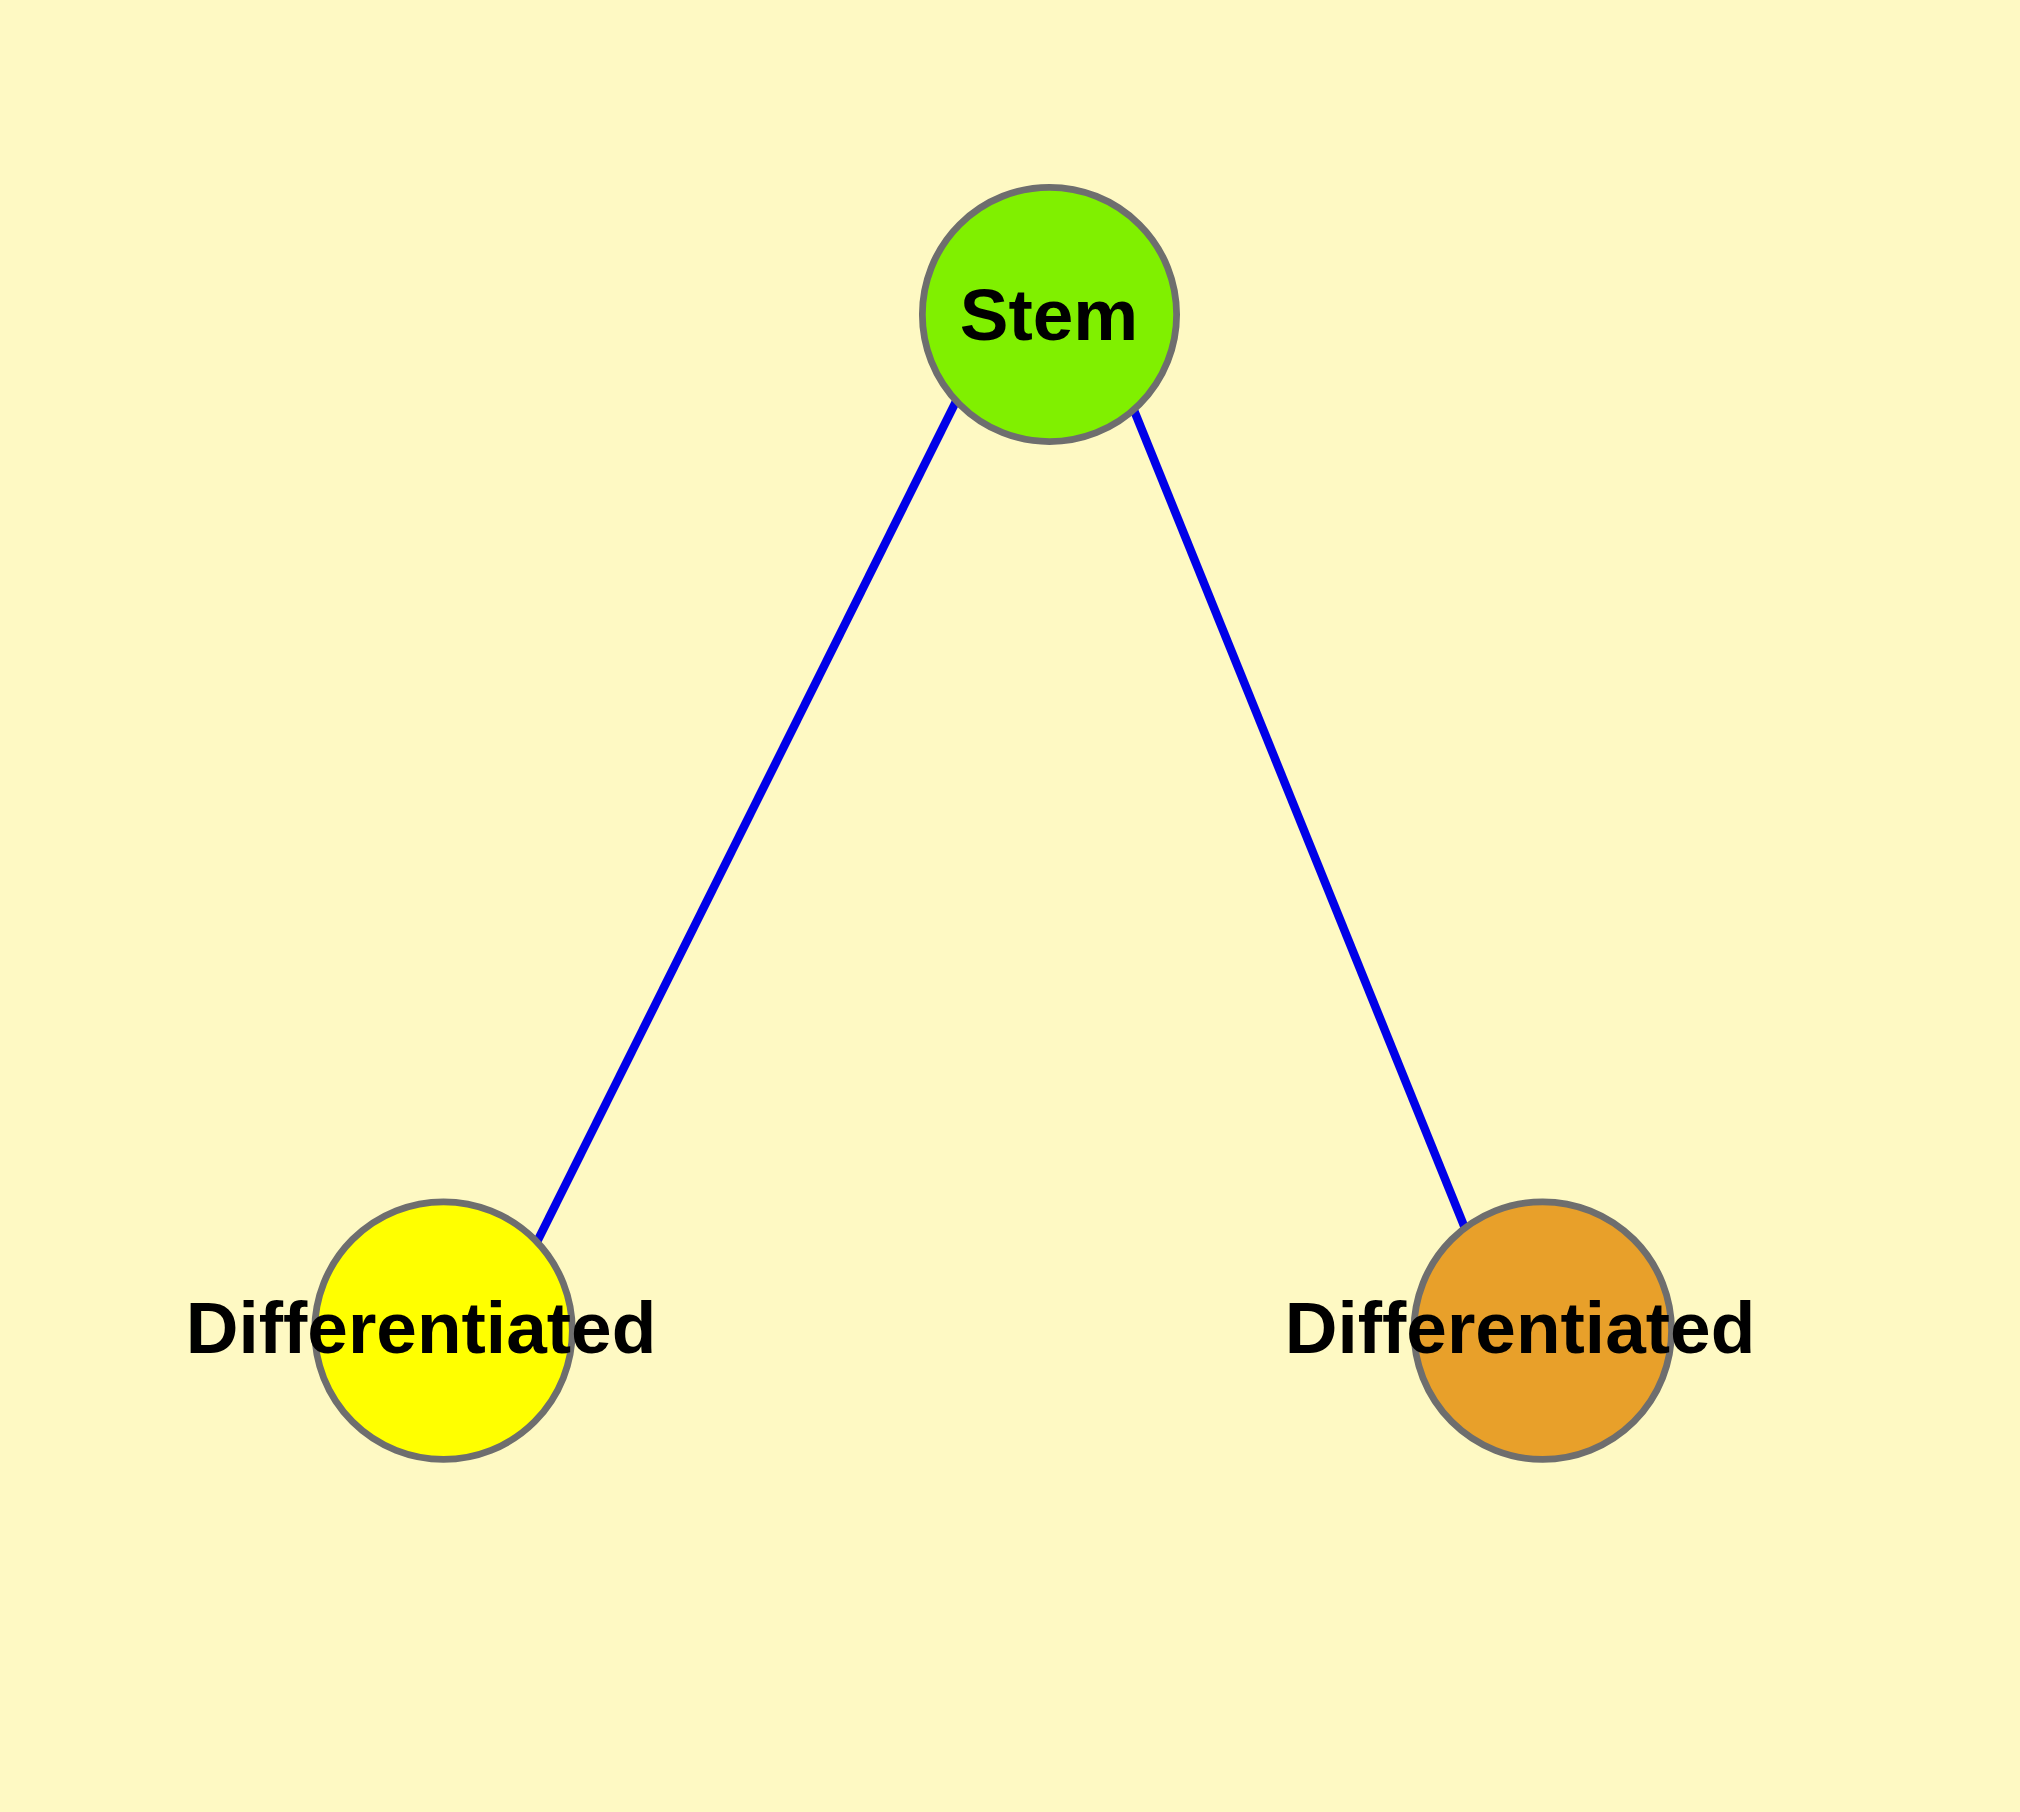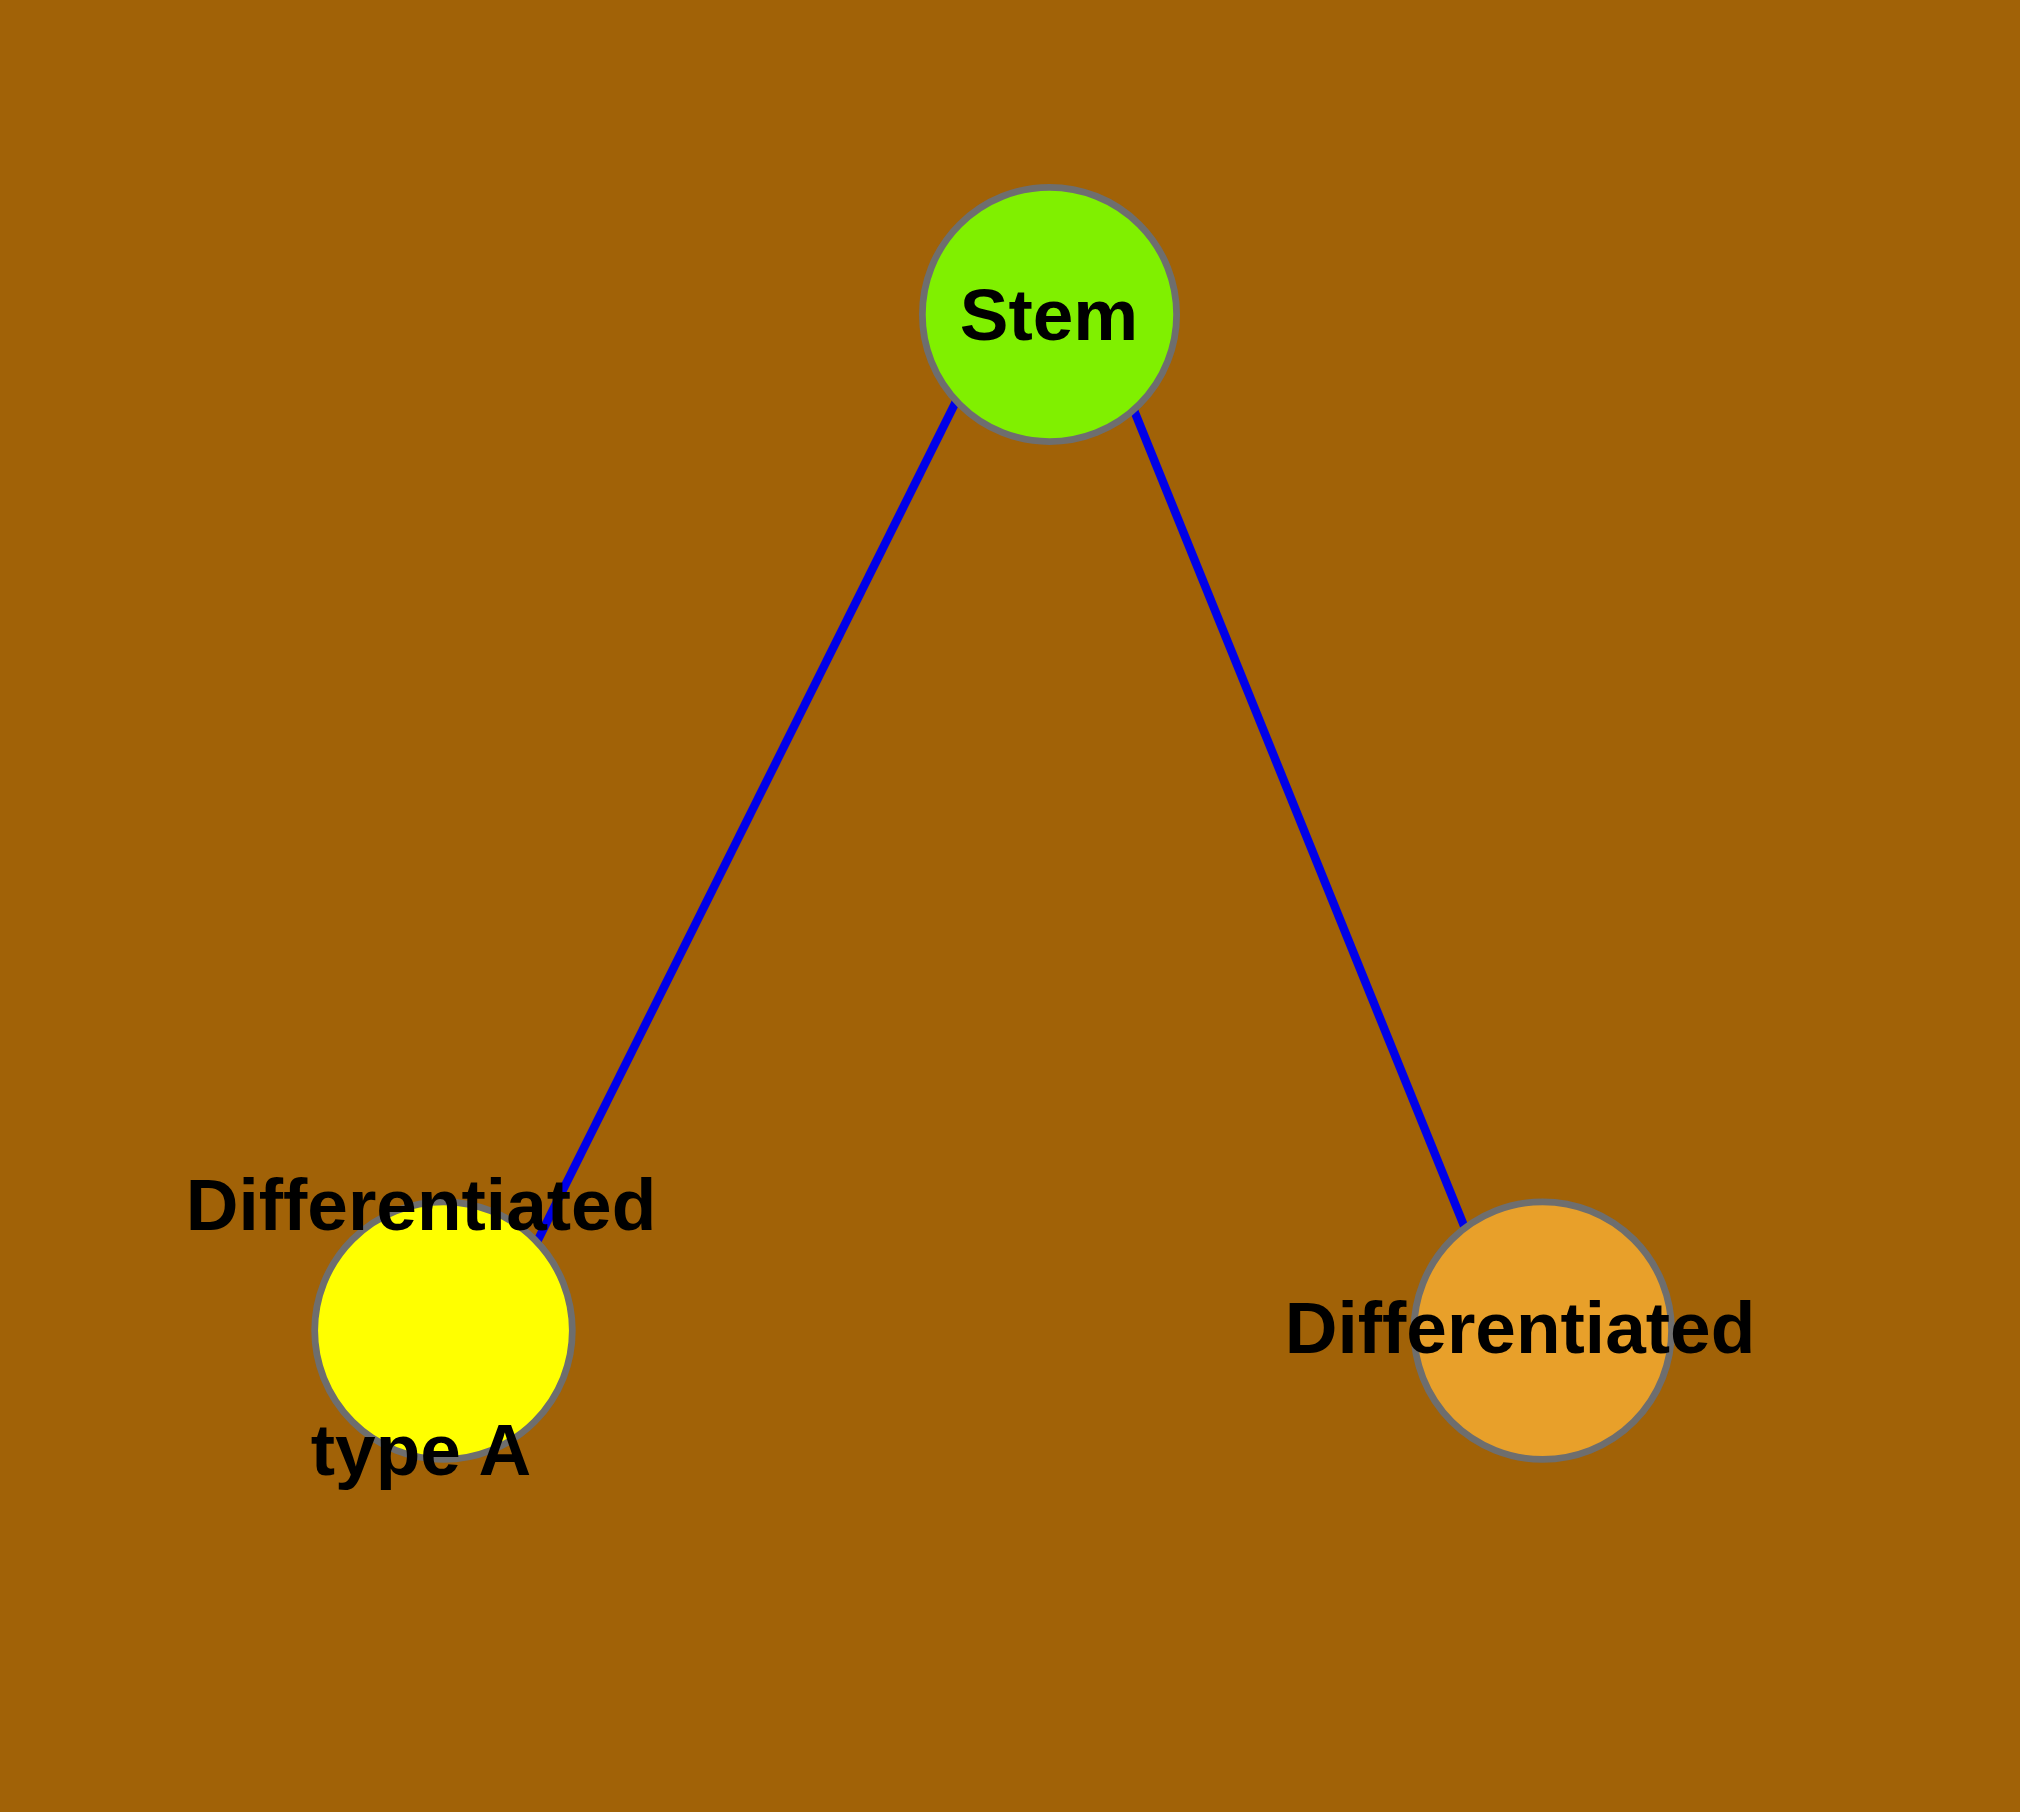--- a/index.html
+++ b/index.html
@@ -4,21 +4,21 @@
 <style>
   html, body {
     margin: 0;
     padding: 0;
     background: #ccccfa;
   }
   #canvas {
     position: relative;
     width: 2021px;
     height: 1812px;
-    background: #a16207;
+    background: #fef9c3;
     overflow: hidden;
     font-family: "Liberation Sans", sans-serif;
   }
   #graph-svg {
     position: absolute;
     left: 0;
     top: 0;
     width: 2021px;
     height: 1812px;
     display: block;
@@ -69,21 +69,20 @@
       <circle cx="1820" cy="1570" r="152" fill="#e8a02a" stroke="#6e6e6e" stroke-width="8"></circle>
     </g>
   </svg>
 
   <div class="node-label label-stem">
     <div>Stem</div>
   </div>
 
   <div class="node-label label-a">
     <div>Differentiated</div>
-    <div>type A</div>
   </div>
 
   <div class="node-label label-b">
     <div>Differentiated</div>
   </div>
 
 </div>
 
 
 </body></html>

